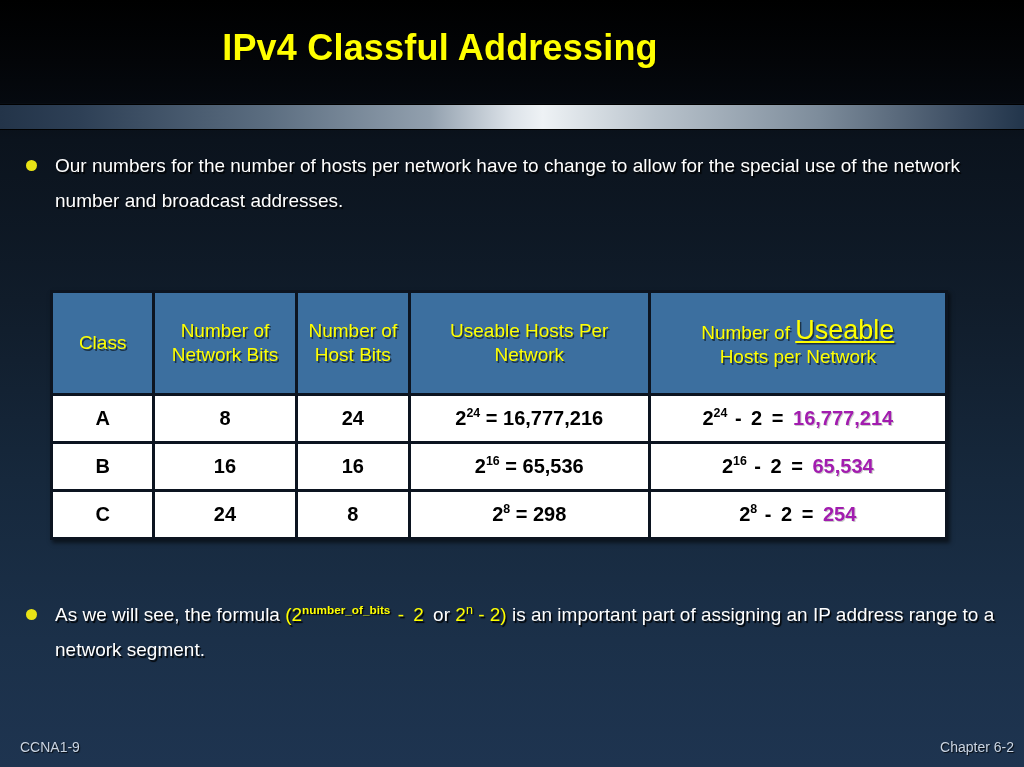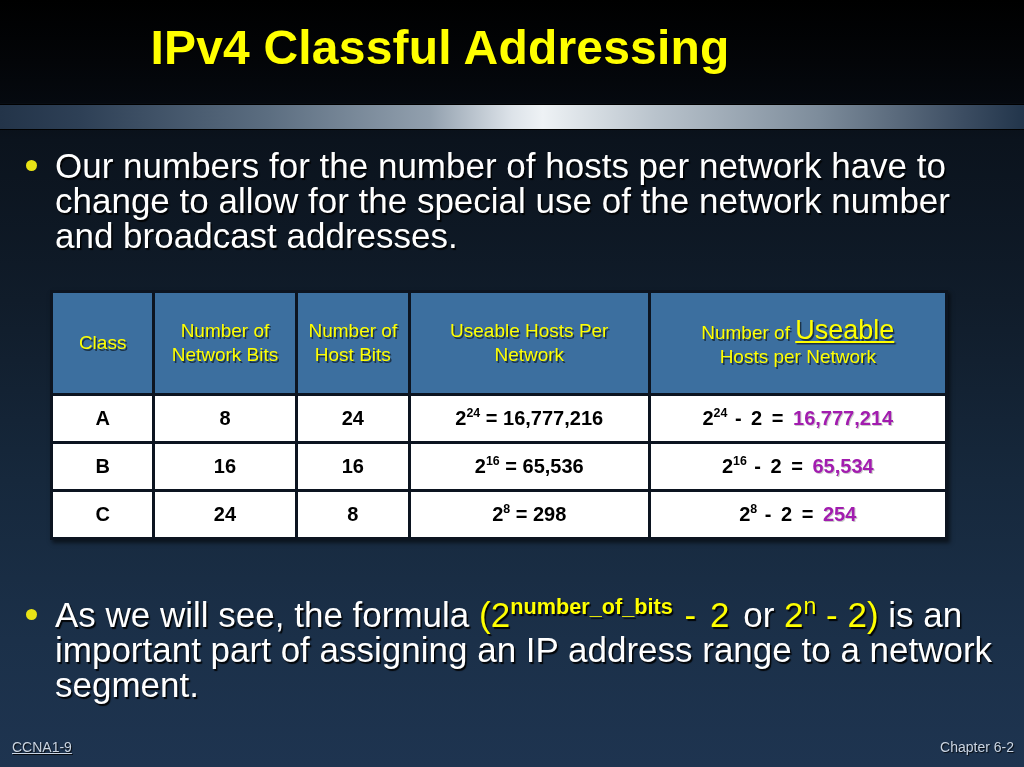--- a/index.html
+++ b/index.html
@@ -33,21 +33,21 @@
     width: 1024px;
     height: 103px;
     background: linear-gradient(to bottom, #000000 0%, #030508 60%, #05090f 100%);
   }
   #page-title {
     position: absolute;
     left: 0; top: 26px;
     width: 880px;
     text-align: center;
     color: #ffff00;
-    font-size: 48px;
+    font-size: 36px;
     font-weight: bold;
     letter-spacing: 0.2px;
     line-height: 44px;
     text-shadow: 1px 1px 0 rgba(0,0,0,0.85);
   }
 
   
   #divider {
     position: absolute;
     left: 0; top: 105px;
@@ -77,21 +77,21 @@
     width: 11px;
     height: 11px;
     border-radius: 50%;
     background: #e8e316;
     margin-top: 12px;
     margin-right: 18px;
     flex: 0 0 auto;
   }
   .bullet-text {
     color: #ffffff;
-    font-size: 35px;
+    font-size: 19px;
     line-height: 35px;
     text-shadow: 1.5px 1.5px 1px rgba(0,0,0,0.9);
   }
   #bullet-1 { left: 26px; top: 148px; width: 960px; }
   #bullet-2 { left: 26px; top: 597px; width: 980px; justify-content: flex-end; }
 
   .hl { color: #ffff00; }
   sup.formula-sup {
     font-size: 0.62em;
     vertical-align: super;
@@ -166,21 +166,21 @@
   .spaced { letter-spacing: 2px; }
 
   
   .footer-text {
     position: absolute;
     bottom: 12px;
     color: #c9d4e2;
     font-size: 14px;
     text-shadow: 1px 1px 1px rgba(0,0,0,0.8);
   }
-  #footer-left { left: 12px; text-decoration: underline; }
+  #footer-left { left: 20px; }
   #footer-right { right: 10px; }
 </style>
 </head>
 <body>
 
 <div id="slide">
 
   <div id="title-band">
     <div id="page-title">IPv4 Classful Addressing</div>
   </div>

